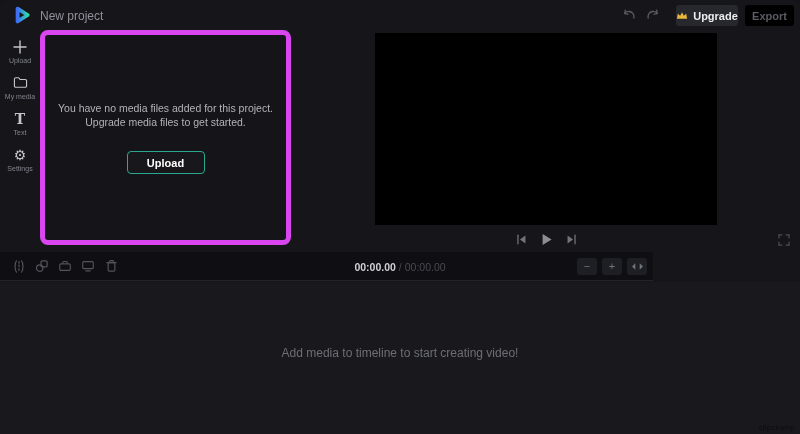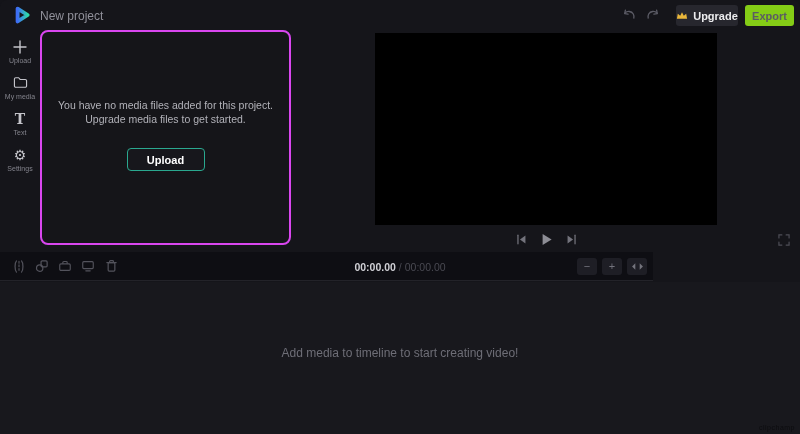--- a/index.html
+++ b/index.html
@@ -11,34 +11,34 @@
   .header { position:absolute; top:0; left:0; width:800px; height:30px; }
   .logo { position:absolute; left:11px; top:4px; width:22px; height:22px; cursor:pointer; }
   .title { position:absolute; left:40px; top:9px; font-size:12px; color:#90909a; }
   .icon-btn { position:absolute; top:7px; width:16px; height:16px; background:none; border:none;
               color:#5c5c66; display:flex; align-items:center; justify-content:center; cursor:pointer; }
   .undo-btn { left:621px; } .redo-btn { left:645px; }
   .pill-btn { position:absolute; top:5px; height:21px; border:none; border-radius:3px;
               display:flex; align-items:center; justify-content:center; gap:5px;
               font-family:"Liberation Sans",sans-serif; font-size:11px; cursor:pointer; }
   .upgrade-btn { left:676px; width:62px; background:#27272e; color:#ececee; font-weight:bold;justify-content:center; }
-  .export-btn { left:745px; width:49px; background:#84cc16; color:#5b5b64; font-weight:bold;text-align:center; }
+  .export-btn { left:745px; width:49px; background:#000000; color:#5b5b64; font-weight:bold;text-align:center; }
 
   
   .rail { position:absolute; left:0; top:30px; width:40px; height:222px; }
   .rail-item { position:absolute; left:0; width:40px; height:34px; display:flex; flex-direction:column;
                align-items:center; justify-content:flex-start; cursor:pointer; color:#c4c4ca; }
   .rail-item .glyph { height:17px; display:flex; align-items:center; justify-content:center; }
   .rail-item .lbl { font-size:7px; color:#83838c; margin-top:2px; }
   .serif-t { font-family:"DejaVu Serif", serif; font-size:14px; font-weight:bold; line-height:14px; color:#c4c4ca; }
   .gear-glyph { font-family:"DejaVu Sans", sans-serif; font-size:14px; line-height:14px; color:#c4c4ca; }
 
   
   .media-panel { position:absolute; left:40px; top:30px; width:251px; height:215px;
-                 border:2px solid #d946ef; border-radius:8px; background:#151519; }
+                 border:5px solid #d946ef; border-radius:8px; background:#151519; }
   .empty-copy { position:absolute; left:0; top:66px; width:100%; text-align:center;
                 font-size:10.5px; line-height:14px; color:#b2b2b9; }
   .upload-btn { position:absolute; left:50%; transform:translateX(-50%); top:116px; width:78px; height:23px;
                 background:#17171c; border:1px solid #2aa88f; border-radius:4px; color:#ffffff;
                 font-size:11px; font-weight:bold; font-family:"Liberation Sans",sans-serif; cursor:pointer; }
 
   
   .preview { position:absolute; left:375px; top:33px; width:342px; height:192px; background:#000; }
   .transport { position:absolute; left:375px; top:230px; width:342px; height:18px;
                display:flex; align-items:center; justify-content:center; gap:9px; }

